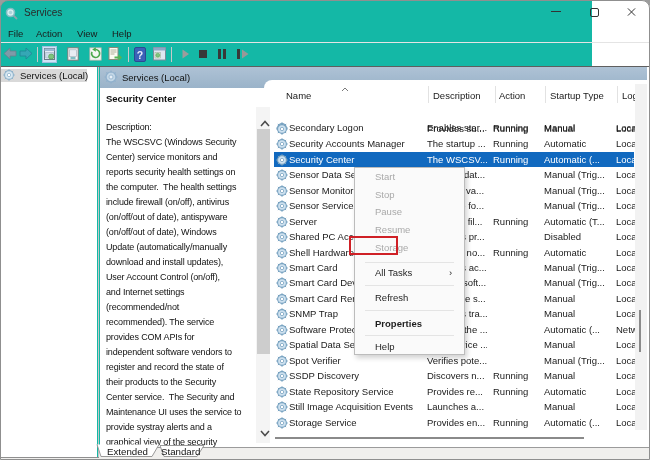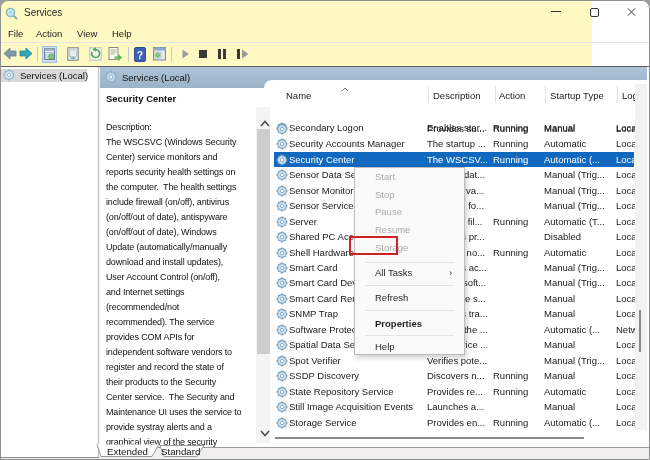--- a/index.html
+++ b/index.html
@@ -1,17 +1,17 @@
 <!DOCTYPE html>
 <html><head>
 <meta charset="utf-8">
 <style>
   html,body{margin:0;padding:0;}
   body{width:650px;height:460px;font-family:"Liberation Sans",sans-serif;background:#fff;overflow:hidden;}
-  #win{position:absolute;left:0;top:0;width:592px;height:460px;background:#fef9c3;filter:blur(0.5px);}
+  #win{position:absolute;left:0;top:0;width:592px;height:460px;background:#14b8a6;filter:blur(0.5px);}
   .abs{position:absolute;}
   
   #frame{position:absolute;left:0;top:0;width:648px;height:458px;border:1px solid #8f8f8f;border-radius:8px 8px 0 0;}
   #title{position:absolute;left:0;top:0;width:650px;height:26px;}
   #titletext{position:absolute;left:24px;top:7px;font-size:10px;color:#2a2a2a;}
   .winbtn{position:absolute;top:0;width:30px;height:25px;color:#333;}
   #menubar{position:absolute;left:0;top:26px;width:650px;height:16px;font-size:9.5px;color:#1a1a1a;}
   #menubar span{position:absolute;top:2px;}
   #toolbar{position:absolute;left:0;top:43px;width:650px;height:23px;}
   #toolbar .sep{position:absolute;top:4px;width:1px;height:15px;background:#c9c9c9;}

